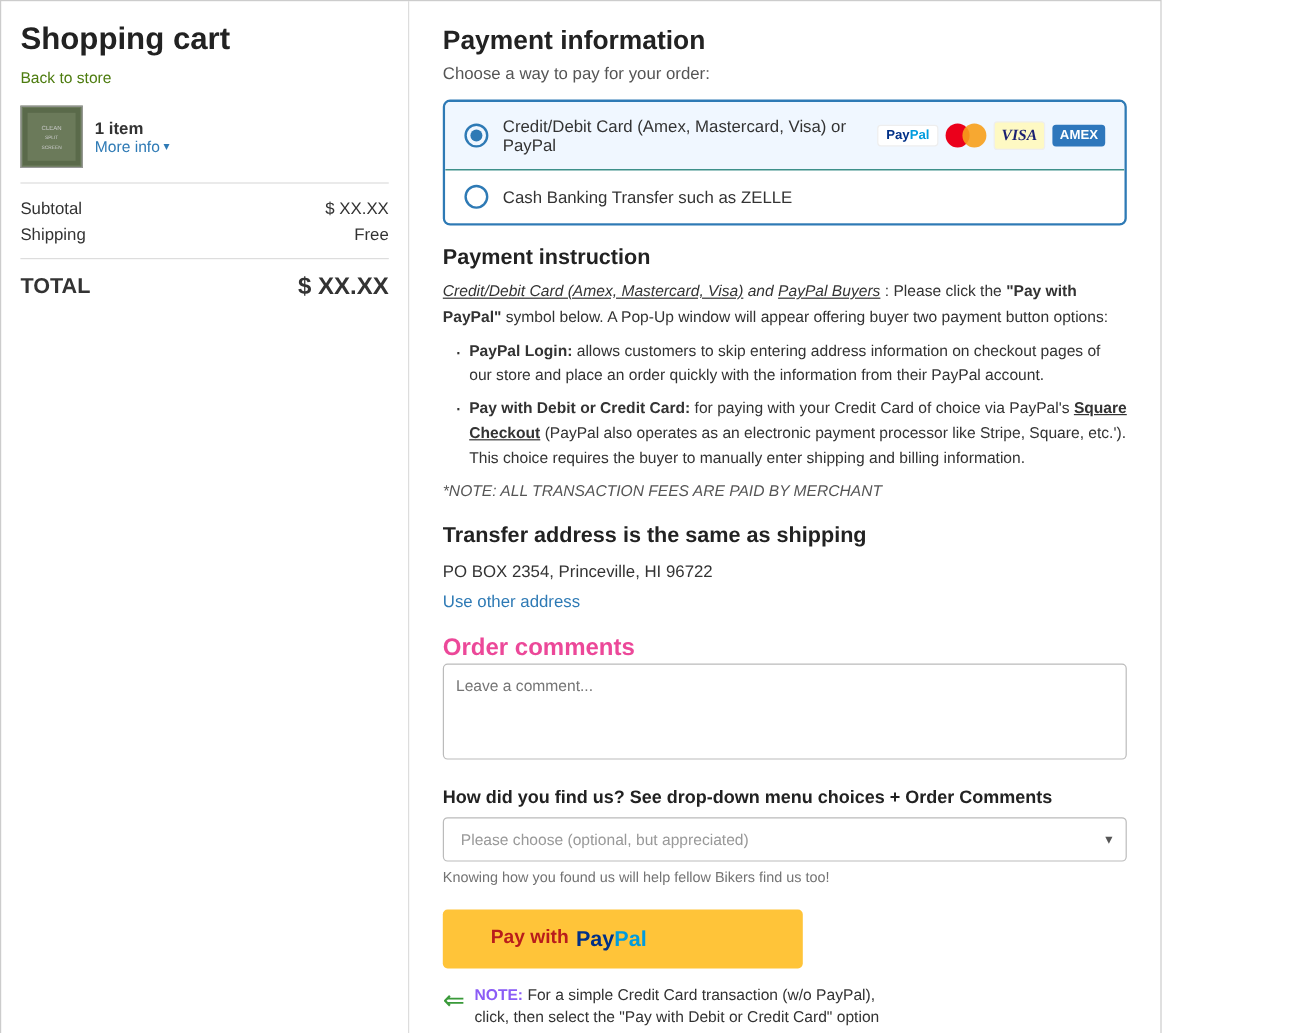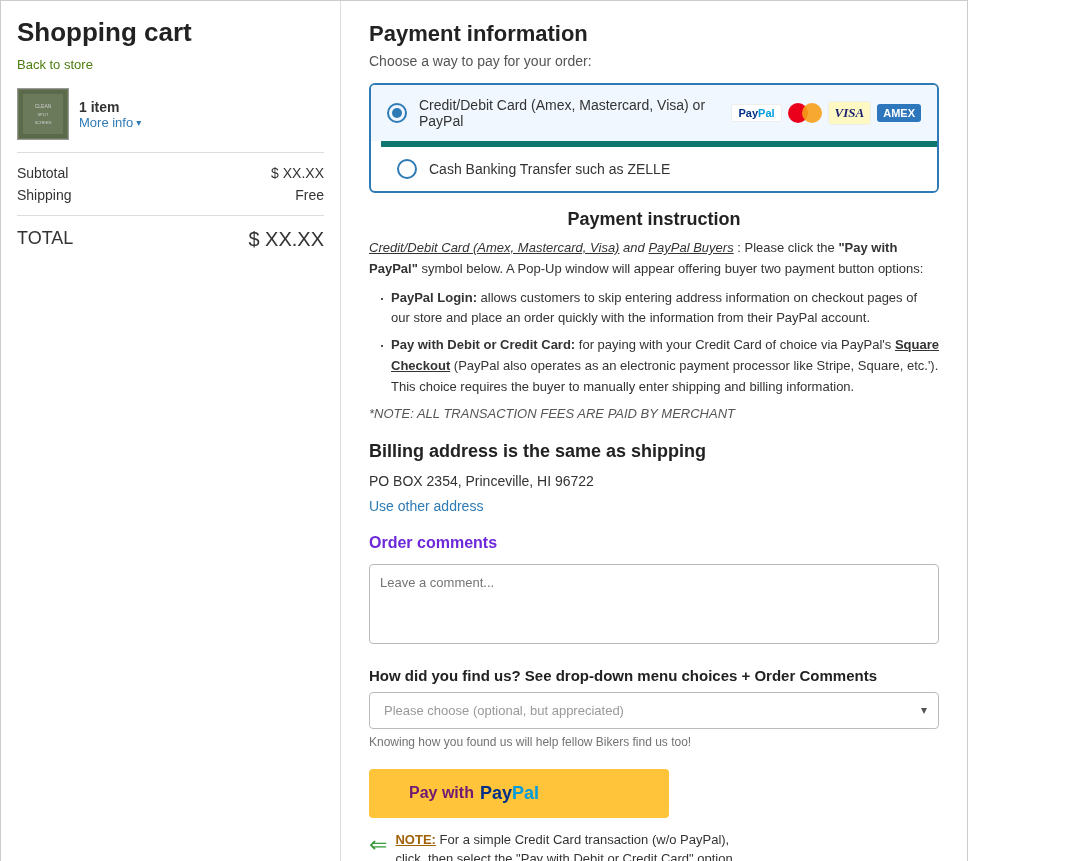--- a/index.html
+++ b/index.html
@@ -103,21 +103,21 @@
       border-top: 1px solid #ddd;
       margin: 12px 0;
     }
     .cost-row {
       display: flex;
       justify-content: space-between;
       font-size: 14px;
       margin-bottom: 6px;
     }
     .cost-row.total {
-      font-weight: normal;
+      font-weight: bold;
       font-size: 18px;
       margin-top: 6px;
     }
     .cost-row .label { color: #333; }
     .cost-row .value { color: #333; }
     .cost-row.total .value { font-size: 20px; }
     
     .main {
       flex: 1;
       padding: 20px 28px;
@@ -146,22 +146,21 @@
       align-items: center;
       padding: 12px 16px;
       gap: 12px;
       background: #fff;
       cursor: pointer;
     }
     .payment-option.selected {
       background: #f0f7ff;
     }
     .payment-option + .payment-option {
-      border-top: 6px solid #0f766e;
-      margin-left: 10px;
+      border-top: 1px solid #0f766e;
     }
     .radio-circle {
       width: 20px;
       height: 20px;
       border-radius: 50%;
       border: 2px solid #2e7ab5;
       display: flex;
       align-items: center;
       justify-content: center;
       flex-shrink: 0;
@@ -237,21 +236,20 @@
     }
     
     .instruction-section {
       margin-bottom: 20px;
     }
     .instruction-section h3 {
       font-size: 18px;
       font-weight: bold;
       color: #222;
       margin-bottom: 8px;
-      text-align: center;
     }
     .instruction-text {
       font-size: 13px;
       line-height: 1.6;
       color: #333;
       margin-bottom: 6px;
     }
     .underline { text-decoration: underline; }
     .italic { font-style: italic; }
     .bold { font-weight: bold; }
@@ -302,24 +300,24 @@
       text-decoration: none;
       font-size: 14px;
       display: inline-block;
       margin-top: 6px;
     }
     
     .comments-section {
       margin-bottom: 20px;
     }
     .comments-section h3 {
-      font-size: 16px;
-      font-weight: bold;
-      color: #6d28d9;
-      margin-bottom: 12px;
+      font-size: 20px;
+      font-weight: bold;
+      color: #ec4899;
+      margin-bottom: 1px;
     }
     .comment-textarea {
       width: 100%;
       height: 80px;
       border: 1px solid #bbb;
       border-radius: 4px;
       padding: 10px;
       font-size: 13px;
       color: #999;
       resize: none;
@@ -378,21 +376,21 @@
       padding: 14px 40px;
       font-size: 18px;
       font-weight: bold;
       cursor: pointer;
       display: flex;
       align-items: center;
       gap: 6px;
       min-width: 300px;
     }
     .paypal-btn-text {
-      color: #701a75;
+      color: #b91c1c;
       font-size: 16px;
       text-align: center;
     }
     .paypal-btn-logo {
       font-size: 18px;
       font-weight: bold;
       color: #003087;
     }
     .paypal-btn-logo span { color: #009cde; }
     .note-annotation {
@@ -406,22 +404,21 @@
       flex-shrink: 0;
       margin-top: 2px;
     }
     .note-annotation-text {
       font-size: 13px;
       color: #333;
       line-height: 1.5;
       max-width: 340px;
     }
     .note-annotation-text strong {
-      color: #a16207;
-      text-decoration: underline;
+      color: #8b5cf6;
     }
   </style>
 </head>
 <body>
 
 <div class="page-wrapper">
 
   <div class="sidebar">
     <h1>Shopping cart</h1>
     <a class="back-to-store">Back to store</a>
@@ -508,21 +505,21 @@
           <span class="bold">Pay with Debit or Credit Card:</span>
           <span> for paying with your Credit Card of choice via PayPal's </span>
           <span class="underline bold">Square Checkout</span>
           <span> (PayPal also operates as an electronic payment processor like Stripe, Square, etc.'). This choice requires the buyer to manually enter shipping and billing information.</span>
         </li>
       </ul>
       <p class="note-text">*NOTE: ALL TRANSACTION FEES ARE PAID BY MERCHANT</p>
     </div>
 
     <div class="billing-section">
-      <h3>Billing address is the same as shipping</h3>
+      <h3>Transfer address is the same as shipping</h3>
       <p>PO BOX 2354, Princeville, HI 96722</p>
       <a class="use-other-link">Use other address</a>
     </div>
 
     <div class="comments-section">
       <h3>Order comments</h3>
       <textarea class="comment-textarea" placeholder="Leave a comment..." style=""></textarea>
     </div>
 
     <div class="find-section">

